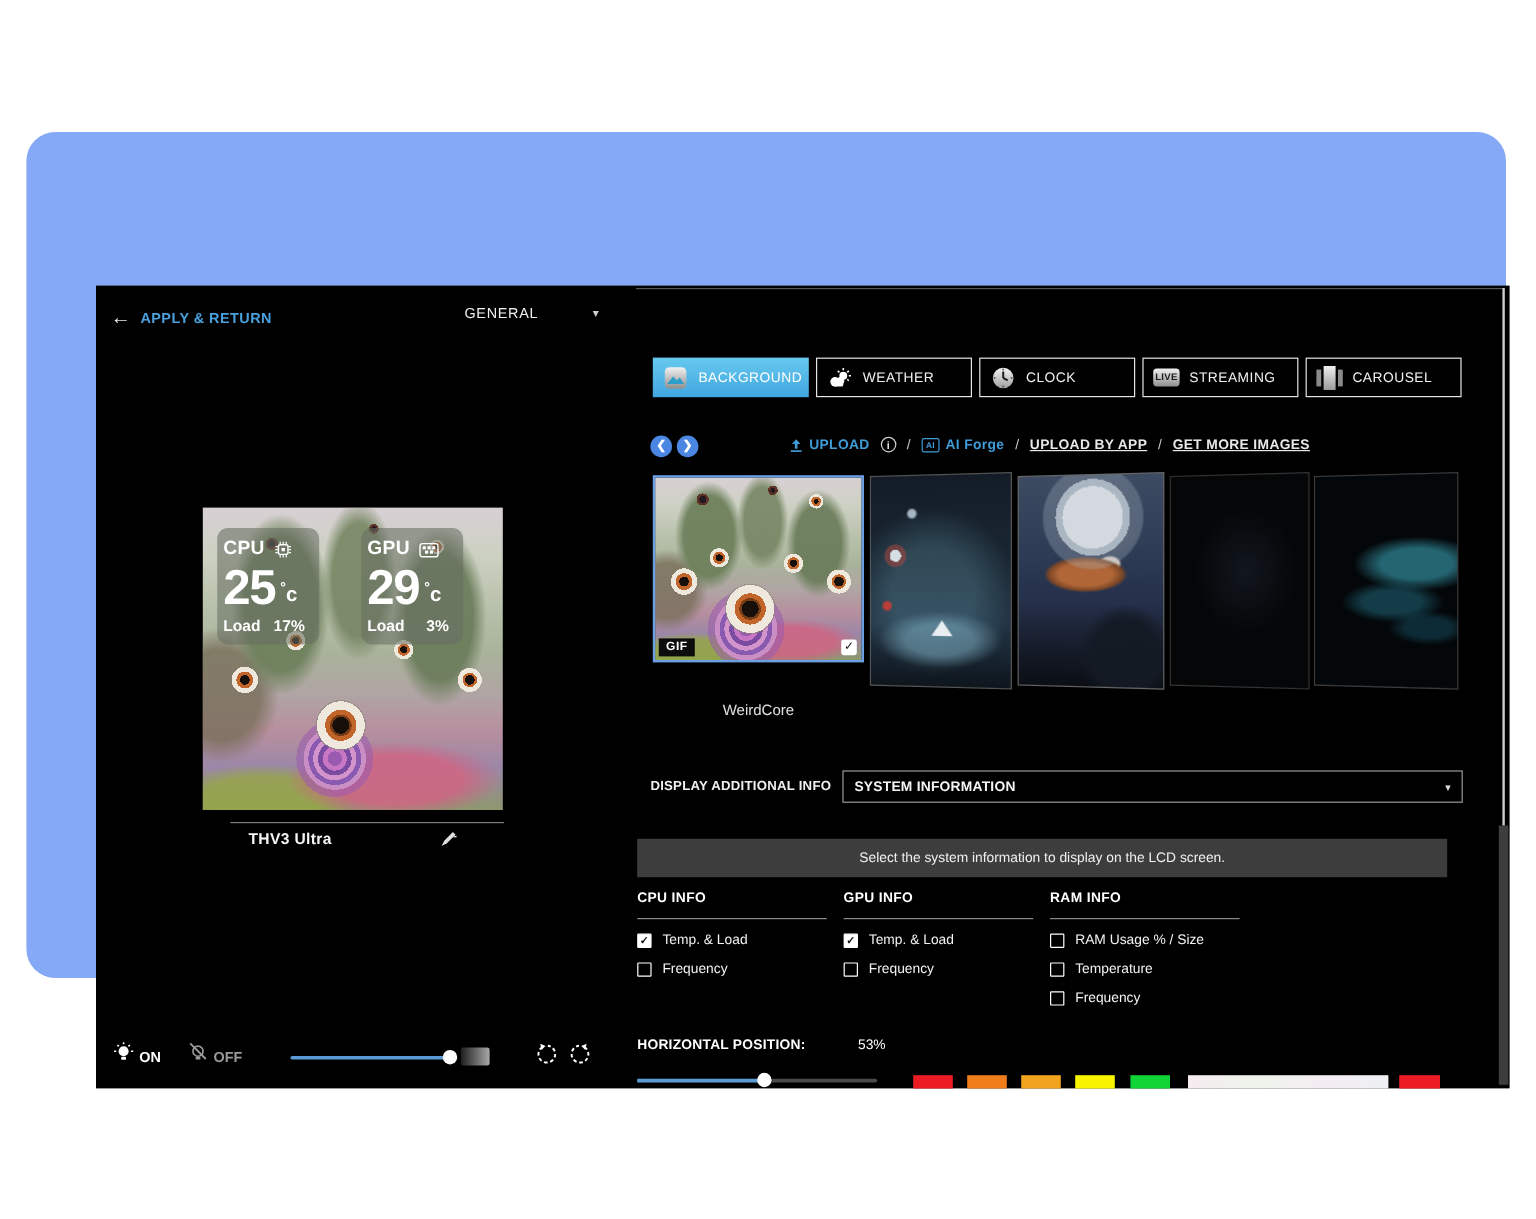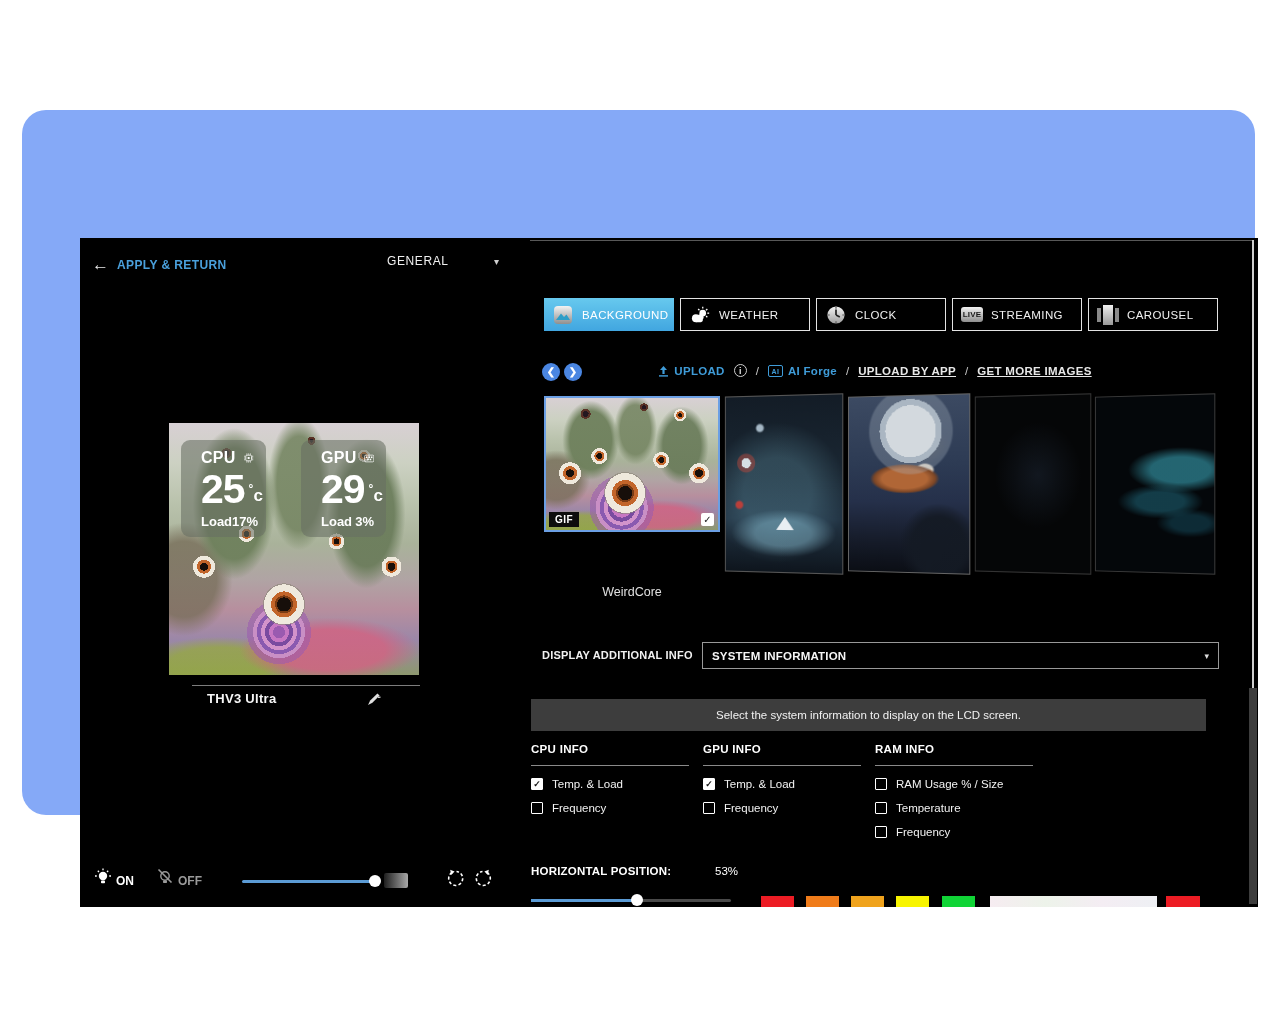--- a/index.html
+++ b/index.html
@@ -35,21 +35,21 @@
       radial-gradient(circle at 44% 83%, #9a5ab0 0 6px, #c777c3 6px 10px, #7a4ba0 10px 14px, #d393cb 14px 18px, #8a5ab0 18px 22px, #c98fc5 22px 26px, rgba(154,90,176,.55) 26px 32px, transparent 32px),
       radial-gradient(ellipse 22% 40% at 26% 32%, rgba(110,128,92,.95) 0 55%, rgba(110,128,92,0) 75%),
       radial-gradient(ellipse 16% 34% at 52% 24%, rgba(118,134,99,.9) 0 55%, transparent 78%),
       radial-gradient(ellipse 20% 38% at 79% 36%, rgba(104,122,88,.9) 0 55%, transparent 78%),
       radial-gradient(ellipse 26% 30% at 6% 62%, rgba(120,110,90,.8) 0 50%, transparent 75%),
       radial-gradient(ellipse 45% 16% at 64% 90%, rgba(209,100,130,.85) 0 50%, transparent 80%),
       radial-gradient(ellipse 40% 14% at 20% 96%, rgba(150,170,60,.7) 0 50%, transparent 80%),
       linear-gradient(180deg,#d8d0d4 0%,#ccd1c2 16%,#b9c2ac 32%,#a9b29a 48%,#b0a4a4 62%,#b78f9e 74%,#9b87a8 86%,#8d986e 100%); }
 
   .stat-card { position:absolute; top:17px; width:85px; height:97px; border-radius:9px;
-               background:rgba(104,110,99,.58); padding:9px 12px 8px 20px; color:#fff; }
+               background:rgba(104,110,99,.58); padding:9px 12px 8px 5px; color:#fff; }
   .card-cpu { left:12px; } .card-gpu { left:132px; }
   .stat-head { display:flex; align-items:center; gap:7px; font-size:16px; font-weight:bold; letter-spacing:.3px; }
   .stat-temp { display:flex; margin-top:2px; }
   .t-num { font-size:41px; font-weight:bold; line-height:1; letter-spacing:-1px; }
   .t-deg { font-size:12px; margin-top:13px; margin-left:4px; font-weight:bold; }
   .t-c   { font-size:17px; margin-top:17px; font-weight:bold; }
   .stat-load { display:flex; justify-content:space-between; font-size:13px; font-weight:bold; margin-top:4px; }
 
   .name-divider { position:absolute; left:112px; top:447px; width:228px; height:1px; background:#7d7d7d; }
   .device-name { position:absolute; left:127px; top:453px; color:#f5f5f5; font-size:13px; font-weight:bold; letter-spacing:.3px; }
@@ -97,21 +97,21 @@
   .toolbar-links { position:absolute; left:450px; top:126px; width:690px; display:flex;
                    justify-content:center; align-items:center; gap:9px; font-size:11.5px; }
   .link-blue { color:#3f9cd9; font-weight:bold; letter-spacing:.3px; display:flex; align-items:center; gap:5px; cursor:pointer; }
   .link-white { color:#e8e8e8; font-weight:bold; letter-spacing:.3px; text-decoration:underline; cursor:pointer; }
   .slash { color:#cccccc; }
   .info-circle { width:13px; height:13px; border:1px solid #cfcfcf; border-radius:50%; color:#e0e0e0;
                  font-size:9px; text-align:center; line-height:12px; font-weight:bold; cursor:pointer; }
   .ai-glyph { width:15px; height:12px; border:1px solid #3f9cd9; border-radius:2px; color:#3f9cd9;
               font-size:7px; font-weight:bold; text-align:center; line-height:11px; }
 
-  .thumb-selected { position:absolute; left:464px; top:158px; width:176px; height:136px;
+  .thumb-selected { position:absolute; left:464px; top:158px; width:176px; height:156px;
                     border:2px solid #6b9fe4; cursor:pointer; }
   .gif-badge { position:absolute; left:3px; bottom:3px; background:#0d0d0d; color:#fff;
                font-size:10px; font-weight:bold; padding:2px 6px; letter-spacing:.5px; }
   .check-badge { position:absolute; right:4px; bottom:4px; width:13px; height:13px; background:#fff;
                  border-radius:2px; color:#222; font-size:10px; line-height:13px; text-align:center; }
 
   .tilt { position:absolute; top:157px; height:178px; transform:perspective(800px) rotateY(-14deg);
           cursor:pointer; }
   .art-cyber { left:642px; width:122px; border:1px solid #555; position:absolute;
     background:

